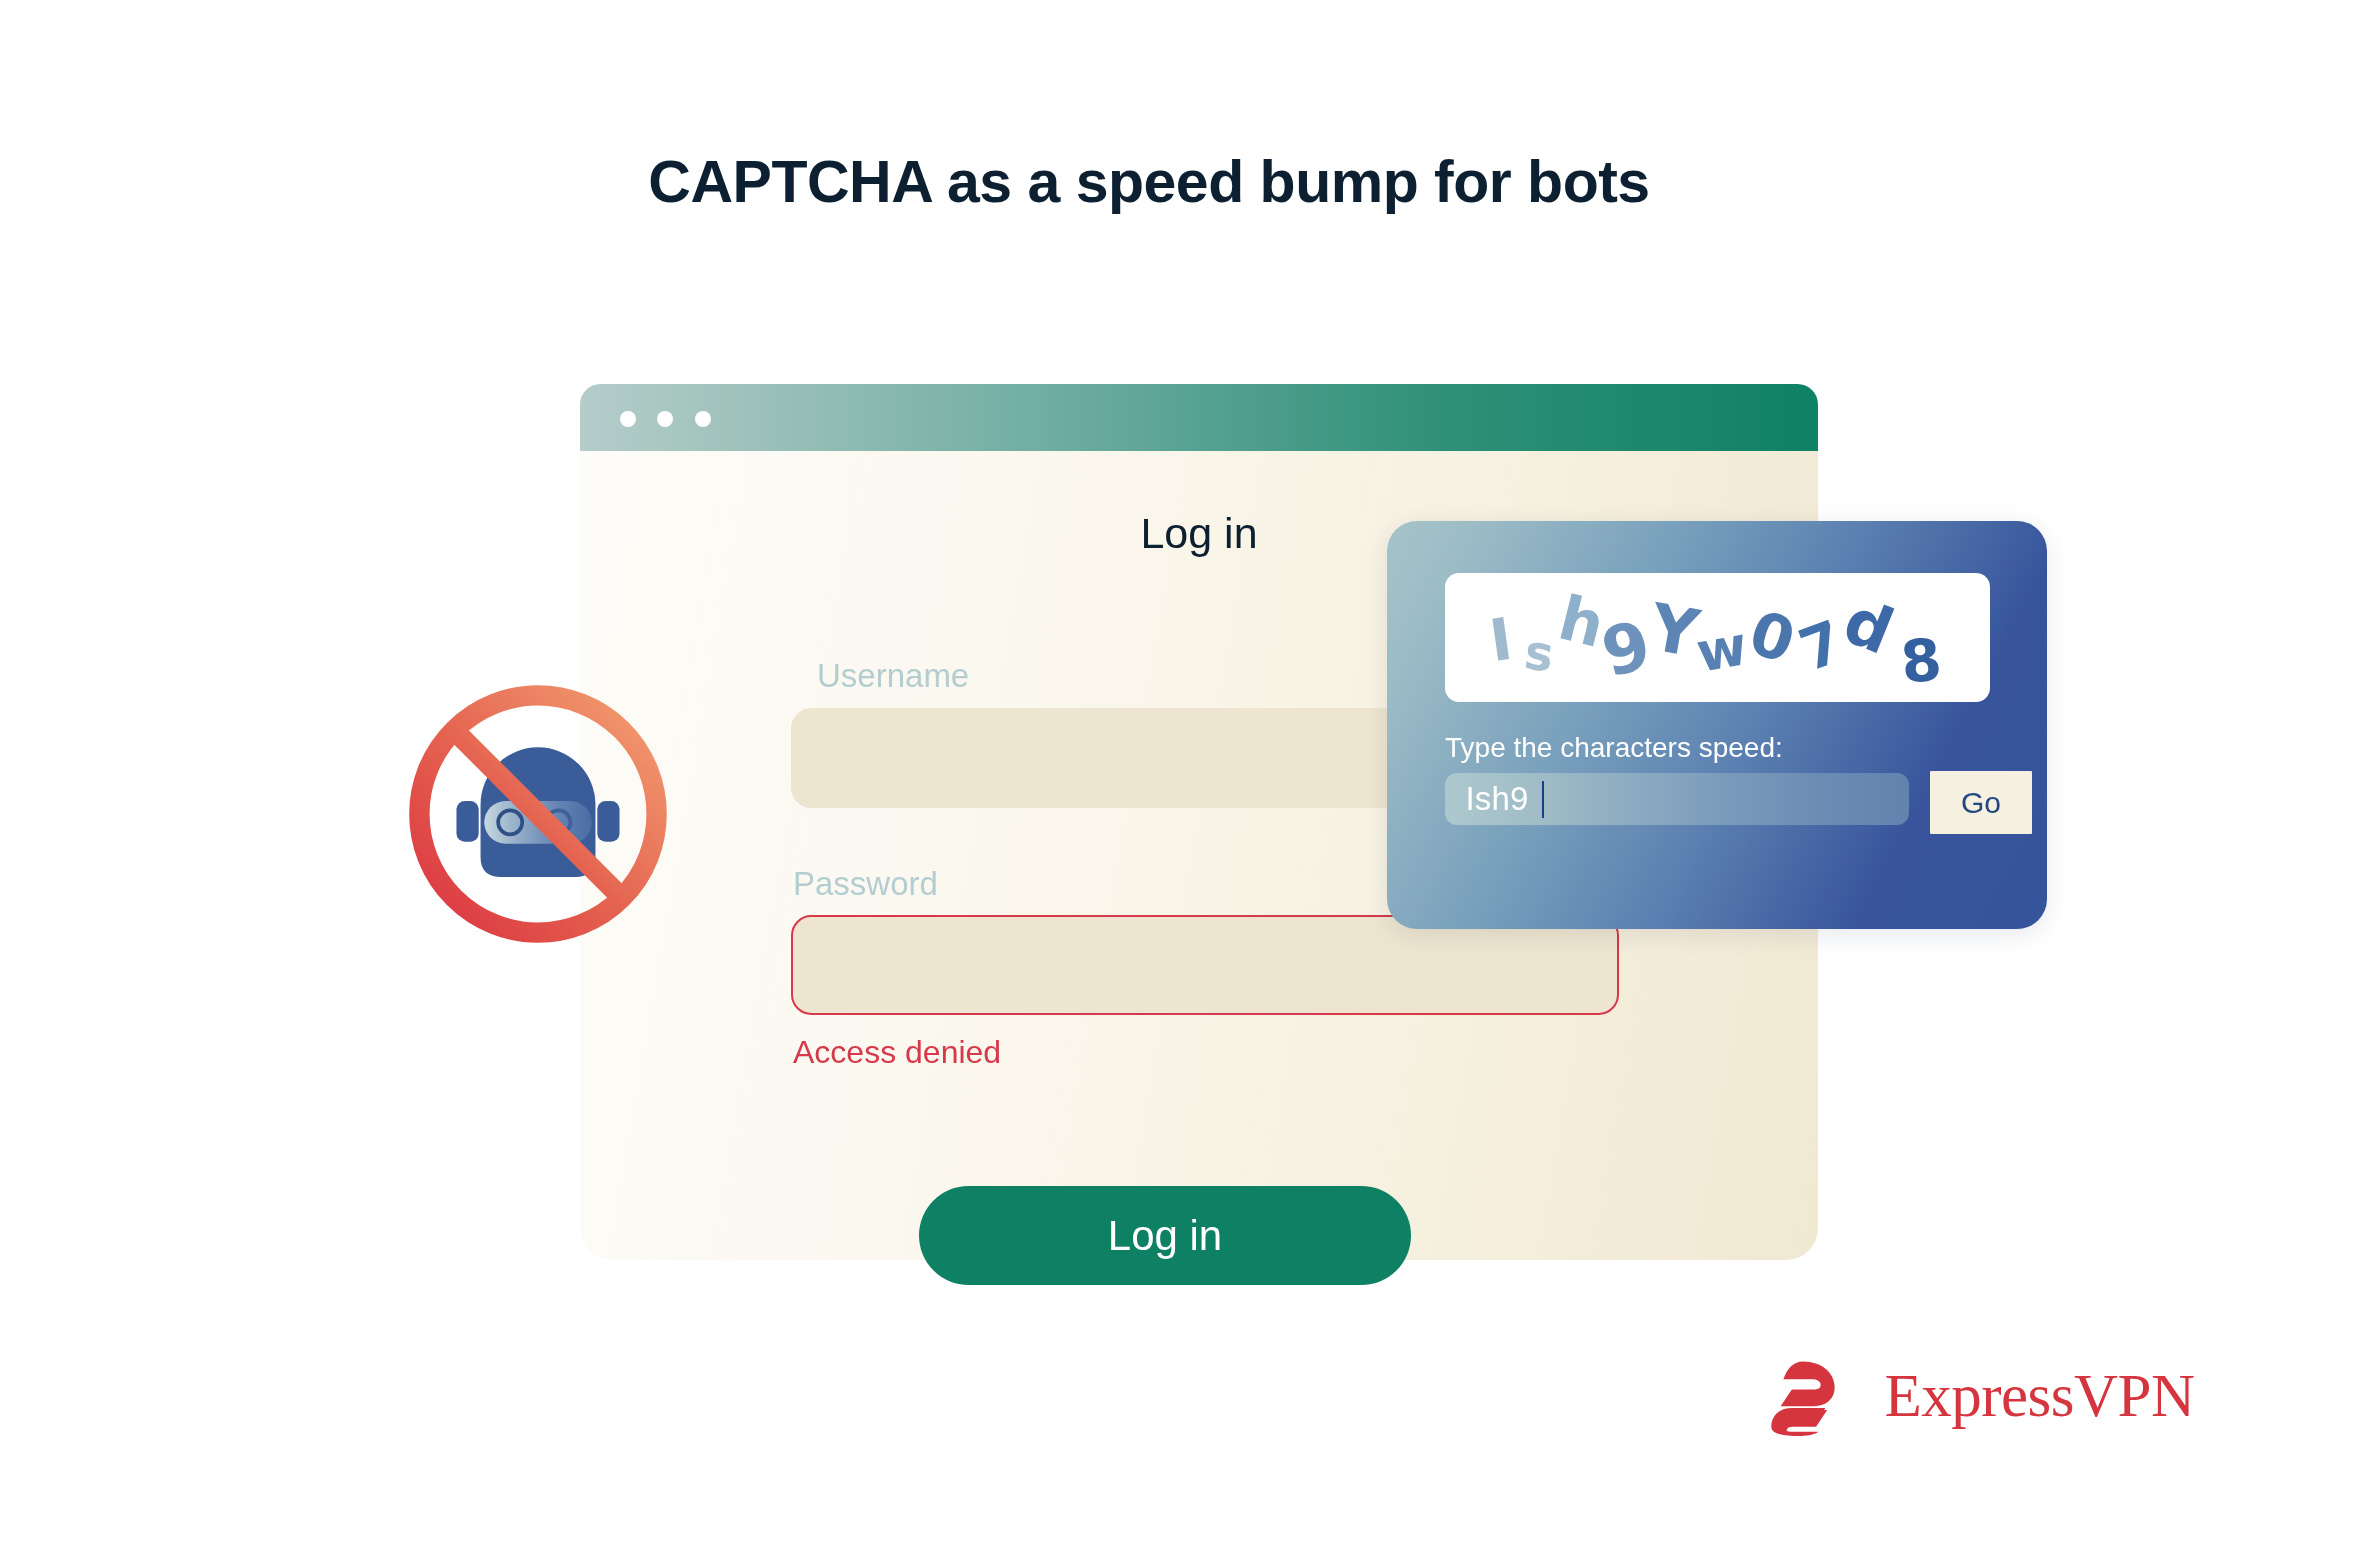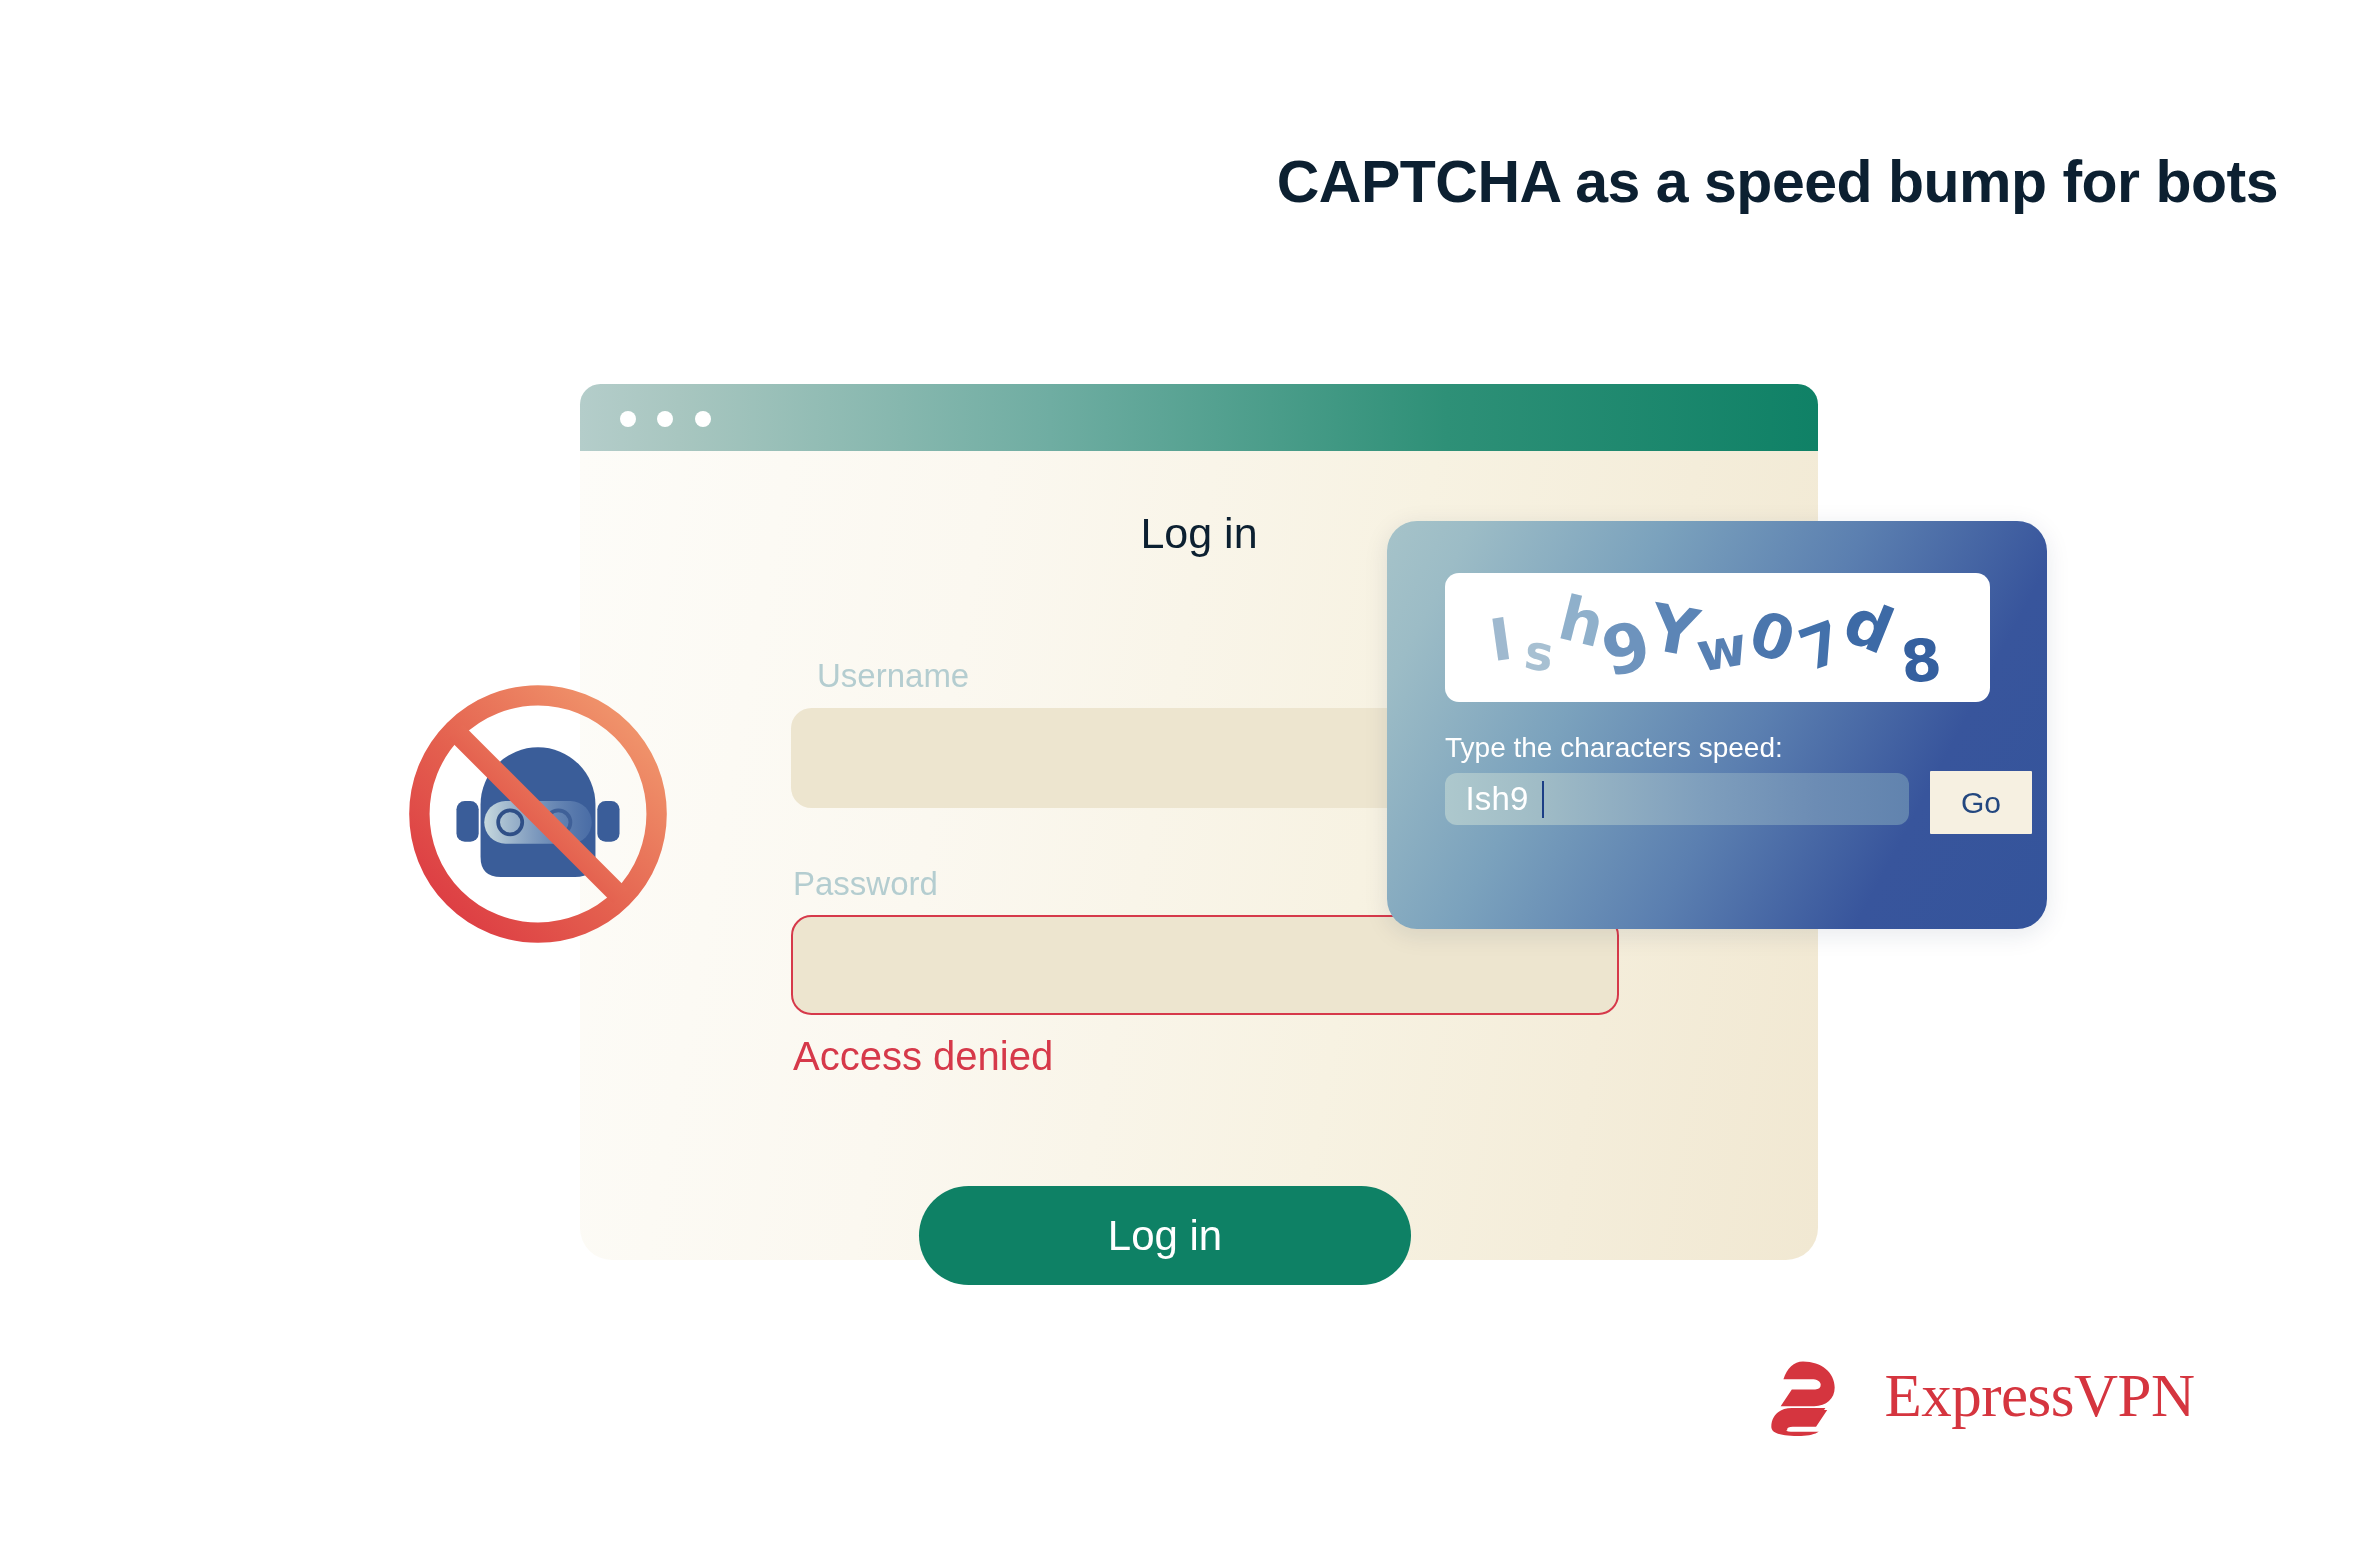--- a/index.html
+++ b/index.html
@@ -9,28 +9,28 @@
     font-family:"Liberation Sans", sans-serif;
     overflow:hidden;
     position:relative;
   }
   .canvas{position:absolute;inset:0;}
 
   
   .title{
     position:absolute;
     left:0;right:0;top:150px;
-    text-align:right;
+    text-align:center;
     font-size:59px;
     font-weight:700;
     letter-spacing:-0.5px;
     color:#0c2031;
     line-height:1.1;
     white-space:nowrap;
-    padding-right:97px;
+    padding-right:77px;
   }
 
   
   .browser{
     position:absolute;
     left:580px;top:384px;
     width:1238px;height:876px;
   }
   .browser-header{
     position:absolute;left:0;top:0;width:100%;height:67px;
@@ -60,21 +60,21 @@
   .lbl-user{top:206px;margin-left:24px;}
   .lbl-pass{top:414px;}
   .field-box{
     position:absolute;left:211px;width:828px;height:100px;
     background:#ede5cf;border-radius:20.4px;
   }
   .fld-user{top:257px;}
   .fld-pass{top:464px;border:2.8px solid #d6394a;box-sizing:border-box;}
   .error-msg{
     position:absolute;left:213px;top:583px;
-    font-size:40px;color:#d6394a;
+    font-size:32px;color:#d6394a;
   }
   .login-btn{
     position:absolute;left:339px;top:735px;
     width:492px;height:99px;
     background:#0e8165;
     border-radius:50px;
     border:0;
     color:#ffffff;
     font-size:42px;
     font-family:"Liberation Sans", sans-serif;

